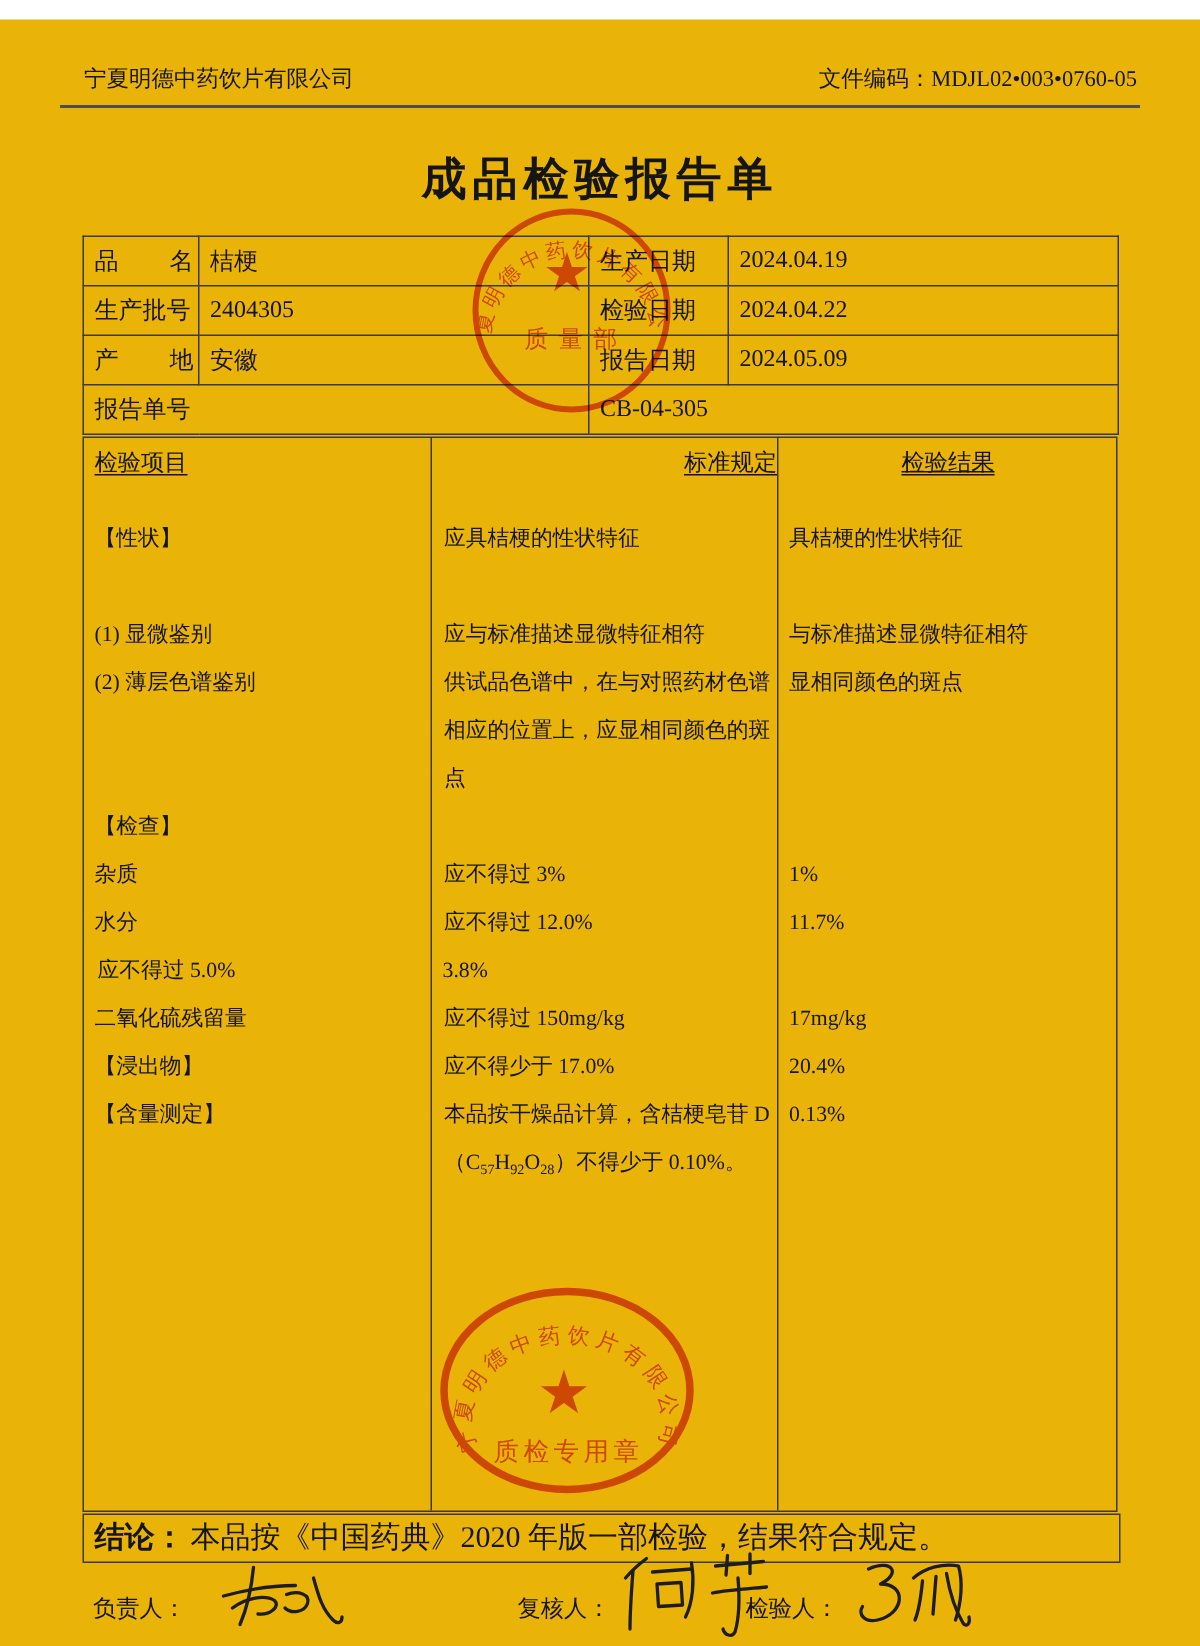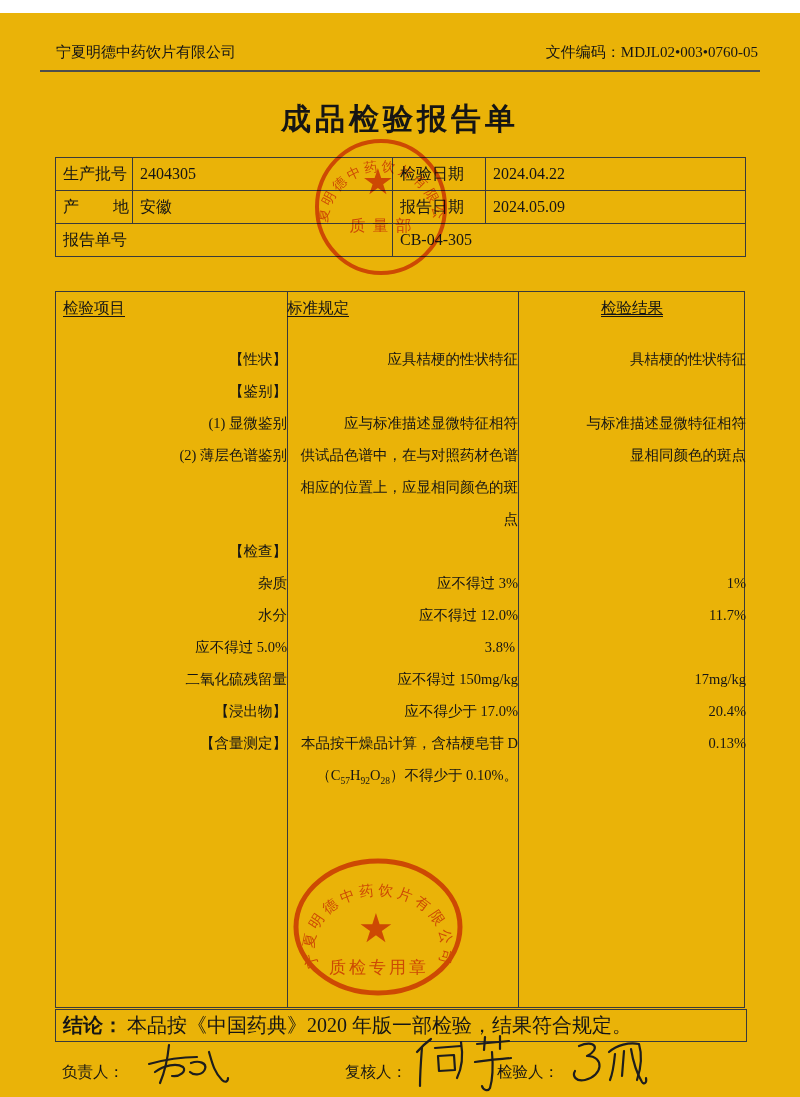--- a/index.html
+++ b/index.html
@@ -32,24 +32,24 @@
   
   .insp {
     position:absolute; top:278px; left:55px; width:690px; height:717px;
     border:1px solid #3a3a3a;
   }
   .vline { position:absolute; top:0; bottom:0; width:1px; background:#3a3a3a; }
   .vline.v1 { left:231px; } .vline.v2 { left:462px; }
   .ih { position:absolute; top:6px; font-size:15.5px; }
   .ih span { text-decoration:underline; text-underline-offset:3px; }
   .ih1 { left:7px; }
-  .ih2 { left:231px; width:231px; text-align:left; }
+  .ih2 { left:231px; width:231px; text-align:right; }
   .ih3 { left:462px; width:228px; text-align:center;text-decoration:underline; }
   .insp-lines { position:absolute; top:51px; left:0; width:690px; }
-  .iline { display:flex; height:32px; line-height:32px; font-size:14.5px; white-space:nowrap;text-align:right; }
+  .iline { display:flex; height:32px; line-height:32px; font-size:14.5px; white-space:nowrap; }
   .c1 { width:231px; padding-left:7px; }
   .c2 { width:231px; padding-left:9px; }
   .c3 { width:228px; padding-left:8px; }
   sub { font-size:9.5px; line-height:0; }
   
   .conclusion {
     position:absolute; top:996px; left:55px; width:692px; height:33px;
     border:1px solid #3a3a3a; line-height:31px; padding-left:7px;
     font-size:20px; white-space:nowrap;
   }
@@ -81,20 +81,26 @@
 
   <div class="info-table">
     <table>
       <colgroup>
           <col style="width:77px">
           <col style="width:260px">
           <col style="width:93px">
           <col style="width:260px">
         </colgroup>
       <tbody>
+          <tr>
+        <td><span class="jlabel">品名</span></td>
+        <td>桔梗</td>
+        <td>生产日期</td>
+        <td>2024.04.19</td>
+      </tr>
       <tr>
         <td>生产批号</td>
         <td>2404305</td>
         <td>检验日期</td>
         <td>2024.04.22</td>
       </tr>
       <tr>
         <td><span class="jlabel">产地</span></td>
         <td>安徽</td>
         <td>报告日期</td>
@@ -116,21 +122,20 @@
     <div class="ih ih2"><span>标准规定</span></div>
     <div class="ih ih3"><span>检验结果</span></div>
 
     <div class="insp-lines">
       <div class="iline">
           <div class="c1">【性状】</div>
           <div class="c2">应具桔梗的性状特征</div>
           <div class="c3">具桔梗的性状特征</div>
         </div>
       <div class="iline">
-          <div class="c1">【鉴别】</div>
           <div class="c2"></div>
           <div class="c3"></div>
         </div>
       <div class="iline">
           <div class="c1">(1) 显微鉴别</div>
           <div class="c2">应与标准描述显微特征相符</div>
           <div class="c3">与标准描述显微特征相符</div>
         </div>
       <div class="iline">
           <div class="c1">(2) 薄层色谱鉴别</div>

